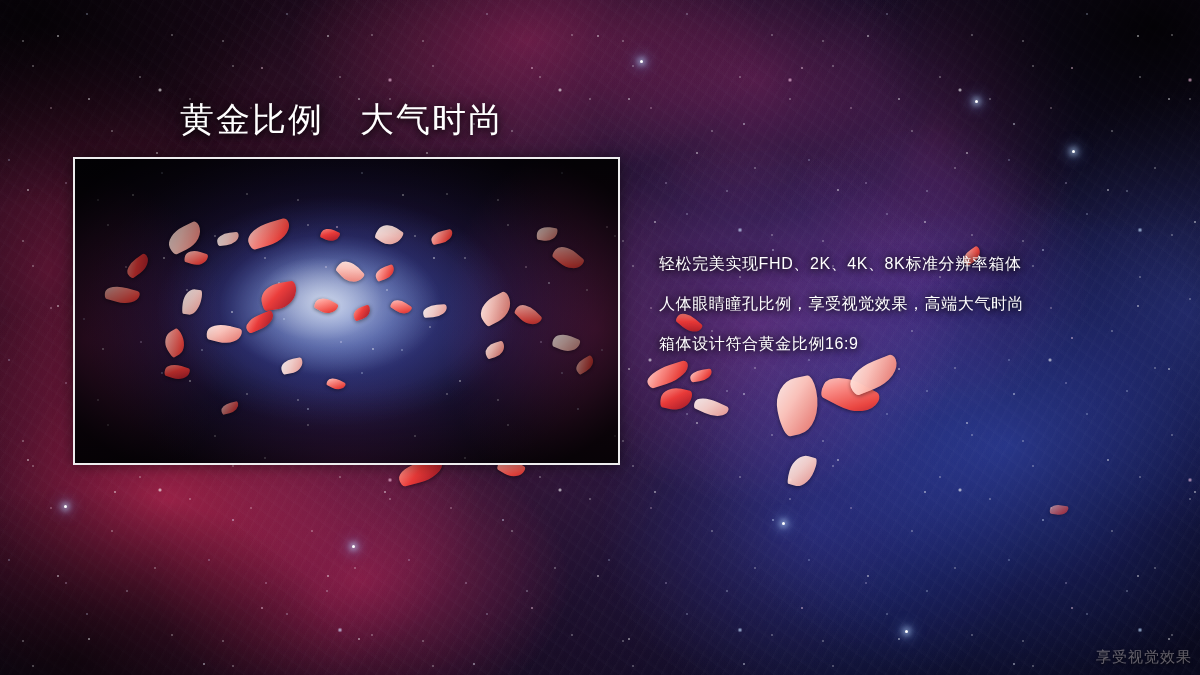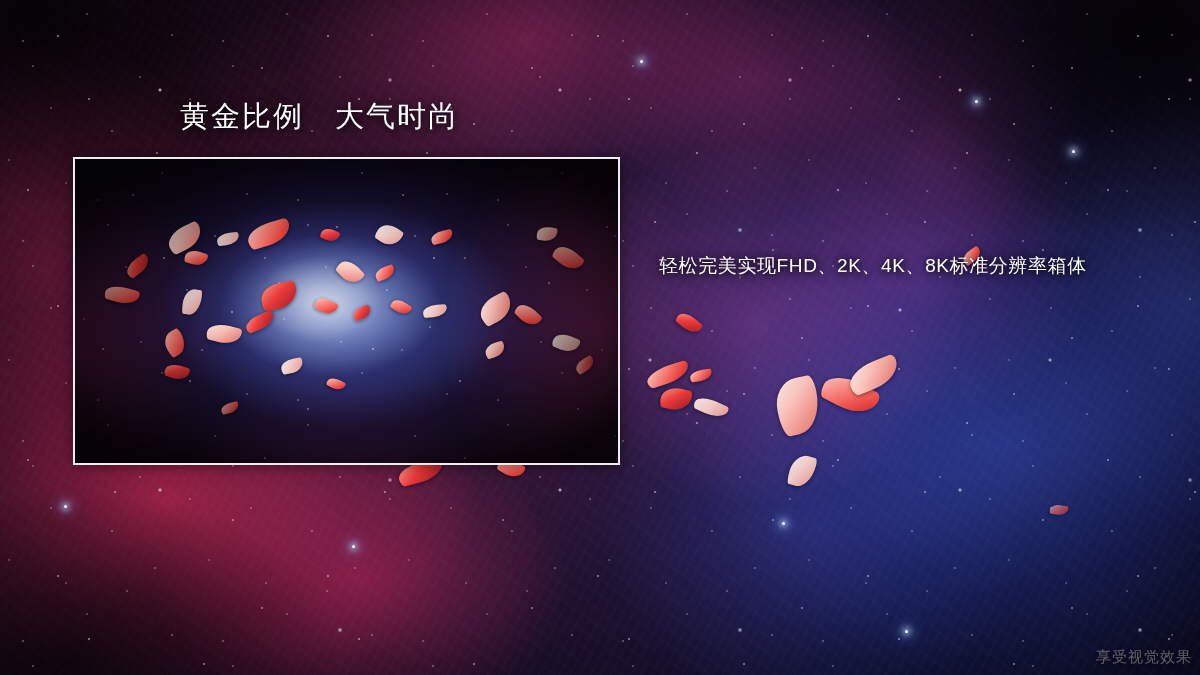--- a/index.html
+++ b/index.html
@@ -147,29 +147,29 @@
       radial-gradient(ellipse 90px 60px at 45% 46%, rgba(255,255,255,.45) 0%, rgba(0,0,0,0) 70%);
     mix-blend-mode:screen;
   }
   .inner-vignette{
     background:radial-gradient(ellipse 330px 200px at 50% 50%, rgba(0,0,0,0) 40%, rgba(0,0,0,.55) 85%, rgba(0,0,0,.8) 100%);
   }
 
   
   #title{
     position:absolute;left:180px;top:100px;
-    font-size:29px;line-height:1.15;color:#ffffff;
+    font-size:34px;line-height:1.15;color:#ffffff;
     letter-spacing:2px;white-space:pre;
     text-shadow:0 2px 7px rgba(0,0,0,.85),0 0 18px rgba(0,0,0,.6);
   }
   #body-text{
     position:absolute;left:659px;top:256px;width:520px;
   }
   #body-text .line{
-    font-size:19px;line-height:1.0;color:#ffffff;
+    font-size:16px;line-height:1.0;color:#ffffff;
     letter-spacing:.6px;white-space:nowrap;
     margin-bottom:24px;
     text-shadow:0 1px 6px rgba(0,0,0,.9),0 0 14px rgba(0,0,0,.7);
   }
   #body-text .line:last-child{margin-bottom:0;}
 
   #watermark{
     position:absolute;right:8px;bottom:8px;
     font-size:15px;color:rgba(225,215,215,.42);
     letter-spacing:1px;
@@ -254,17 +254,19 @@
     <div class="petal soft" style="left:478px;top:176px;width:26px;height:16px;transform:rotate(22deg);"></div>
     <div class="petal" style="left:500px;top:200px;width:20px;height:12px;transform:rotate(-30deg);"></div>
 
     <div class="inner inner-vignette"></div>
   </div>
 
   <div id="title">黄金比例　大气时尚</div>
 
   <div id="body-text">
     <div class="line">轻松完美实现FHD、2K、4K、8K标准分辨率箱体</div>
+    <div class="line">人体眼睛瞳孔比例，享受视觉效果，高端大气时尚</div>
+    <div class="line">箱体设计符合黄金比例16:9</div>
   </div>
 
   <div id="watermark">享受视觉效果</div>
 
 </div>
 
 </body></html>

